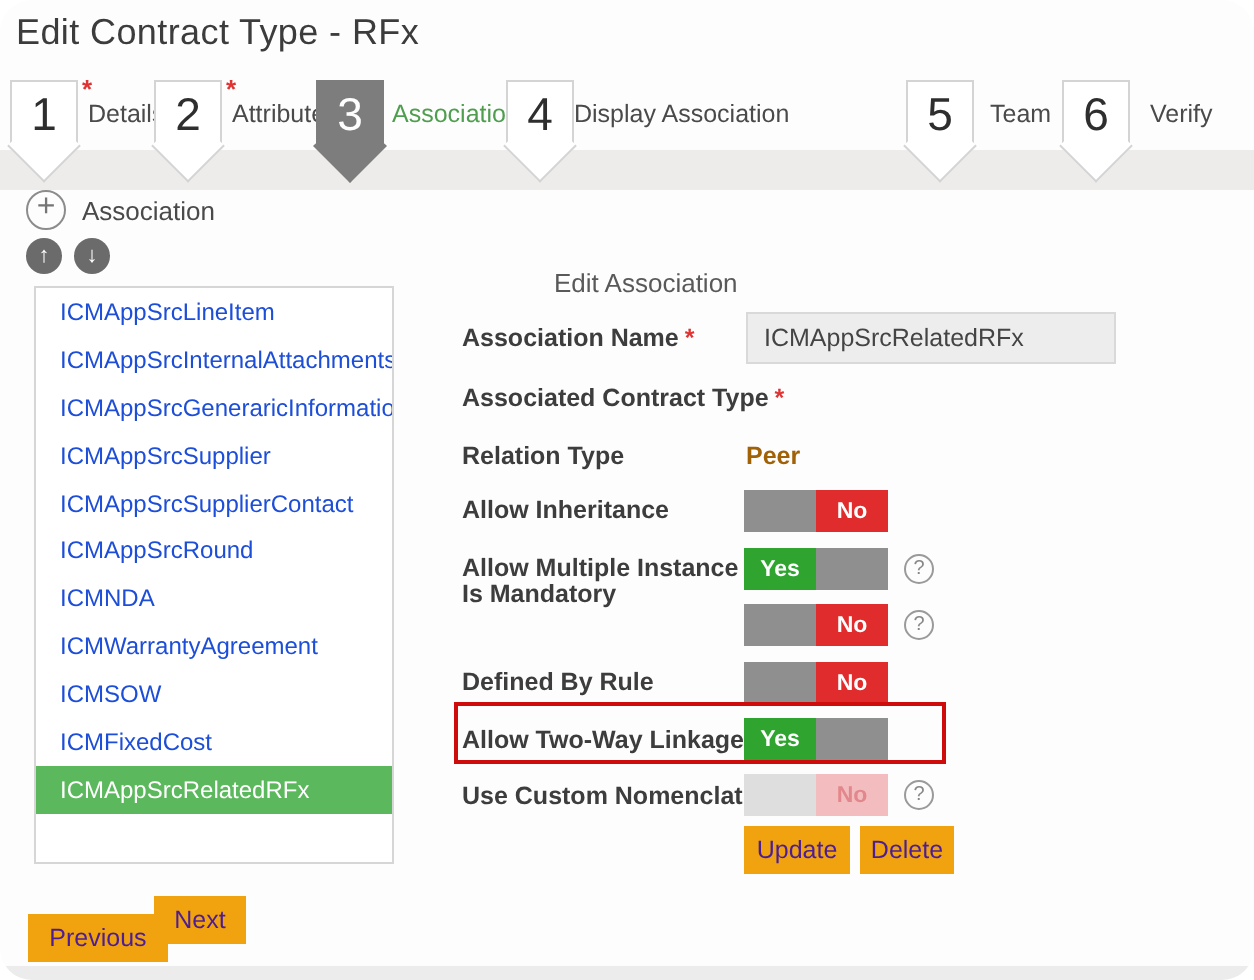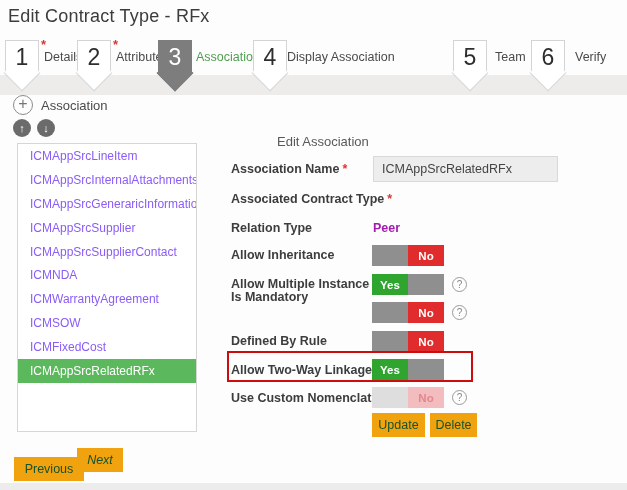--- a/index.html
+++ b/index.html
@@ -3,20 +3,21 @@
 <meta charset="utf-8">
 <style>
   * { box-sizing: border-box; margin: 0; padding: 0; }
   html,body { background:#fff; }
   body { font-family: "Liberation Sans", sans-serif; }
   #app {
     position: relative;
     width: 627px; height: 490px;
     background: #fdfdfd;
     overflow: hidden;
+    border-radius: 16px;
   }
   .page-title {
     position:absolute; left:8px; top:6px;
     font-size:18px; color:#3c3c3c; letter-spacing:.2px;
   }
   
   .stepper-band {
     position:absolute; left:0; top:75px; width:627px; height:20px;
     background:#edecea; z-index:0;
   }
@@ -64,21 +65,21 @@
     background:#6b6b6b; color:#fff; font-size:11px; line-height:18px;
     text-align:center; cursor:pointer;
   }
   .move-up { left:13px; } .move-down { left:37px; }
   .assoc-list {
     position:absolute; left:17px; top:143px; width:180px; height:289px;
     background:#fff; border:1px solid #d6d6d6; overflow:hidden;
   }
   .assoc-item {
     height:23.9px; display:flex; align-items:center; padding-left:12px;
-    font-size:12px; color:#8b5cf6; cursor:pointer; white-space:nowrap;
+    font-size:12px; color:#1d4ed8; cursor:pointer; white-space:nowrap;
   }
   .assoc-item.selected { background:#5cb85c; color:#fff; }
   
   .form-heading { position:absolute; left:231px; top:134px; font-size:13px; color:#595959;margin-left:46px; }
   .f-label {
     position:absolute; left:231px; font-size:12.5px; font-weight:bold; color:#3d3d3d;
     white-space:nowrap;
   }
   .req { color:#e03434; margin-left:3px; }
   .text-input {
@@ -94,21 +95,21 @@
     position:absolute; left:8px; top:6px; font-size:12.5px; color:#9a9a9a;
   }
   .select-arrow-btn {
     position:absolute; right:1px; top:1px; width:26px; height:24px; background:#fff;
     display:flex; align-items:center; justify-content:center;
   }
   .chev {
     width:8px; height:8px; border-right:2px solid #bcbcbc; border-bottom:2px solid #bcbcbc;
     transform:rotate(45deg) translate(-1px,-1px);
   }
-  .plain-value { position:absolute; left:373px; font-size:12.5px; font-weight:bold; color:#a21caf; }
+  .plain-value { position:absolute; left:373px; font-size:12.5px; font-weight:bold; color:#a16207; }
   
   .toggle { position:absolute; left:372px; width:92px; height:21px; display:flex; cursor:pointer; }
   .t-half {
     width:36px; height:21px; display:flex; align-items:center; justify-content:center;
     font-size:11.5px; font-weight:bold; color:#fff;
   }
   .toggle.off .t-left  { background:#8f8f8f; }
   .toggle.off .t-right { background:#e02c2c; }
   .toggle.on  .t-left  { background:#2fa52f; }
   .toggle.on  .t-right { background:#8f8f8f; }
@@ -118,28 +119,28 @@
     position:absolute; left:452px; width:15px; height:15px; border:1px solid #9a9a9a;
     border-radius:50%; color:#888; font-size:10px; line-height:13px; text-align:center;
     cursor:pointer;
   }
   .highlight-box {
     position:absolute; left:227px; top:351px; width:246px; height:31px;
     border:2px solid #cf0c0c; z-index:4; pointer-events:none;
   }
   
   .btn {
-    position:absolute; background:#f0a30f; color:#14532d; border:none;
+    position:absolute; background:#f0a30f; color:#4c1d95; border:none;
     font-size:12.5px; font-family:"Liberation Sans",sans-serif;
     display:flex; align-items:center; justify-content:center; cursor:pointer;
   }
   .btn-update { left:372px; top:413px; width:53px; height:24px; }
   .btn-delete { left:430px; top:413px; width:47px; height:24px; }
   .btn-prev   { left:14px;  top:457px; width:70px; height:24px; }
-  .btn-next   { left:77px;  top:448px; width:46px; height:24px;font-style:italic; }
+  .btn-next   { left:77px;  top:448px; width:46px; height:24px; }
   .bottom-strip {
     position:absolute; left:0; top:483px; width:627px; height:7px; background:#ececec;
   }
 </style>
 </head>
 <body>
 
 <div id="app">
 
   <div class="page-title">Edit Contract Type - RFx</div>
@@ -196,20 +197,21 @@
   </div>
   <div class="move-btn move-up"><span>↑</span></div>
   <div class="move-btn move-down"><span>↓</span></div>
 
   <div class="assoc-list">
     <div class="assoc-item">ICMAppSrcLineItem</div>
     <div class="assoc-item">ICMAppSrcInternalAttachments</div>
     <div class="assoc-item">ICMAppSrcGeneraricInformation</div>
     <div class="assoc-item">ICMAppSrcSupplier</div>
     <div class="assoc-item">ICMAppSrcSupplierContact</div>
+    <div class="assoc-item">ICMAppSrcRound</div>
     <div class="assoc-item">ICMNDA</div>
     <div class="assoc-item">ICMWarrantyAgreement</div>
     <div class="assoc-item">ICMSOW</div>
     <div class="assoc-item">ICMFixedCost</div>
     <div class="assoc-item selected">ICMAppSrcRelatedRFx</div>
   </div>
 
   <div class="form-heading">Edit Association</div>
 
   <div class="f-label" style="top:162px">

